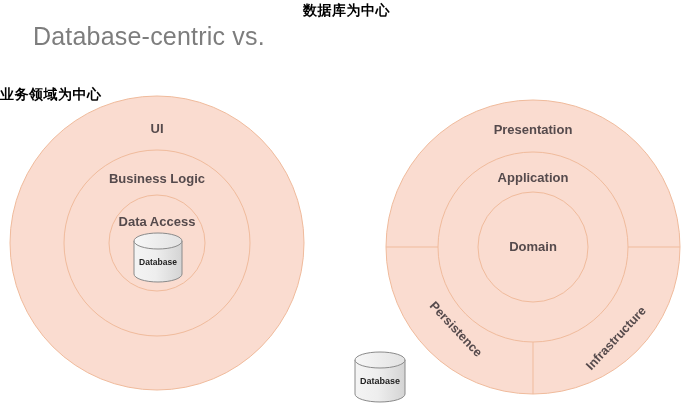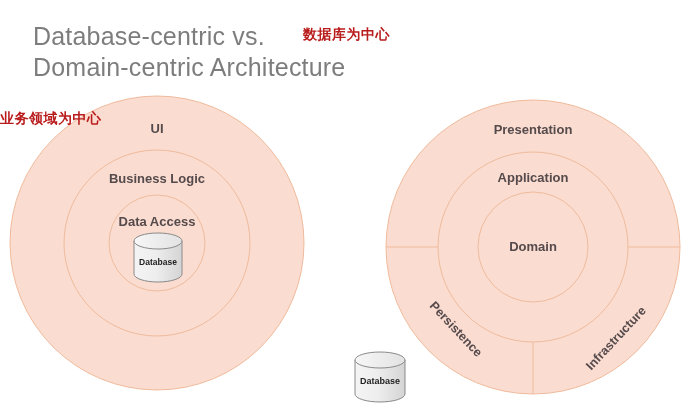--- a/index.html
+++ b/index.html
@@ -19,24 +19,23 @@
     left: 0;
     top: 0;
     width: 693px;
     height: 410px;
   }
   .zh-note {
     position: absolute;
     font-family: "DejaVu Sans", sans-serif;
     font-size: 14px;
     font-weight: bold;
-    color: #b91c1c;
+    color: #000000;
     white-space: nowrap;
     letter-spacing: 0.5px;
-    margin-top: 24px;
   }
   #zh-top {
     left: 0;
     right: 0;
     top: 2px;
     text-align: center;
   }
   #zh-bottom {
     left: 0;
     right: 0;
@@ -135,16 +134,15 @@
     <path d="M355,360 L355,394 A25,8 0 0 0 405,394 L405,360 Z" fill="url(#cylGrad)" stroke="#8a8a8a" stroke-width="1"></path>
     <ellipse cx="380" cy="360" rx="25" ry="8" fill="url(#cylTopGrad)" stroke="#8a8a8a" stroke-width="1"></ellipse>
     <text x="380" y="384" text-anchor="middle" class="db-label-lg">Database</text>
   </g>
 </svg>
 
 <div id="zh-top" class="zh-note">数据库为中心</div>
 
 <div id="title-block">
   <div>Database-centric vs.</div>
-  <div>Domain-centric Architecture</div>
 </div>
 
 <div id="zh-bottom" class="zh-note">业务领域为中心</div>
 
 </body></html>

